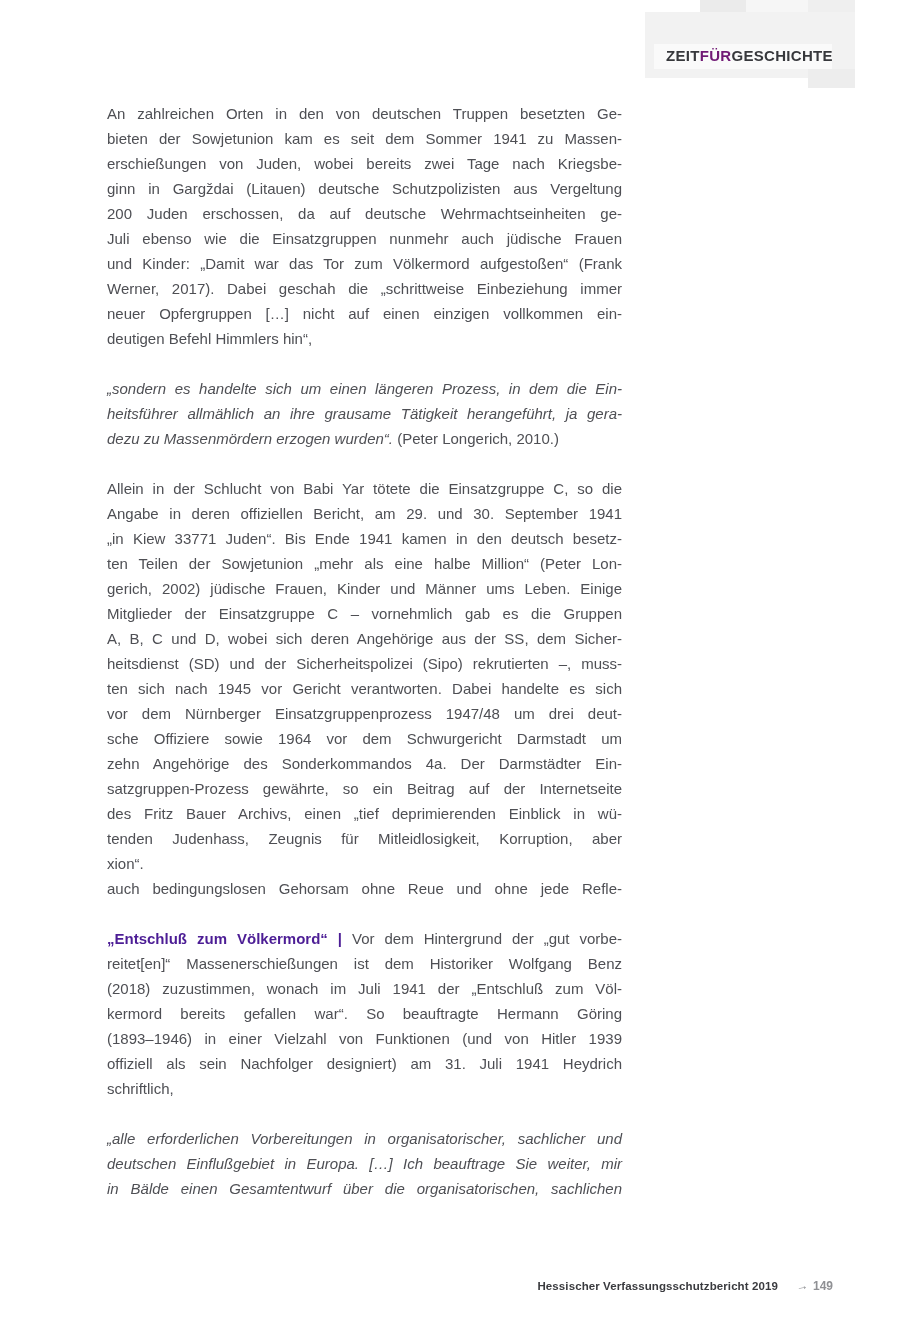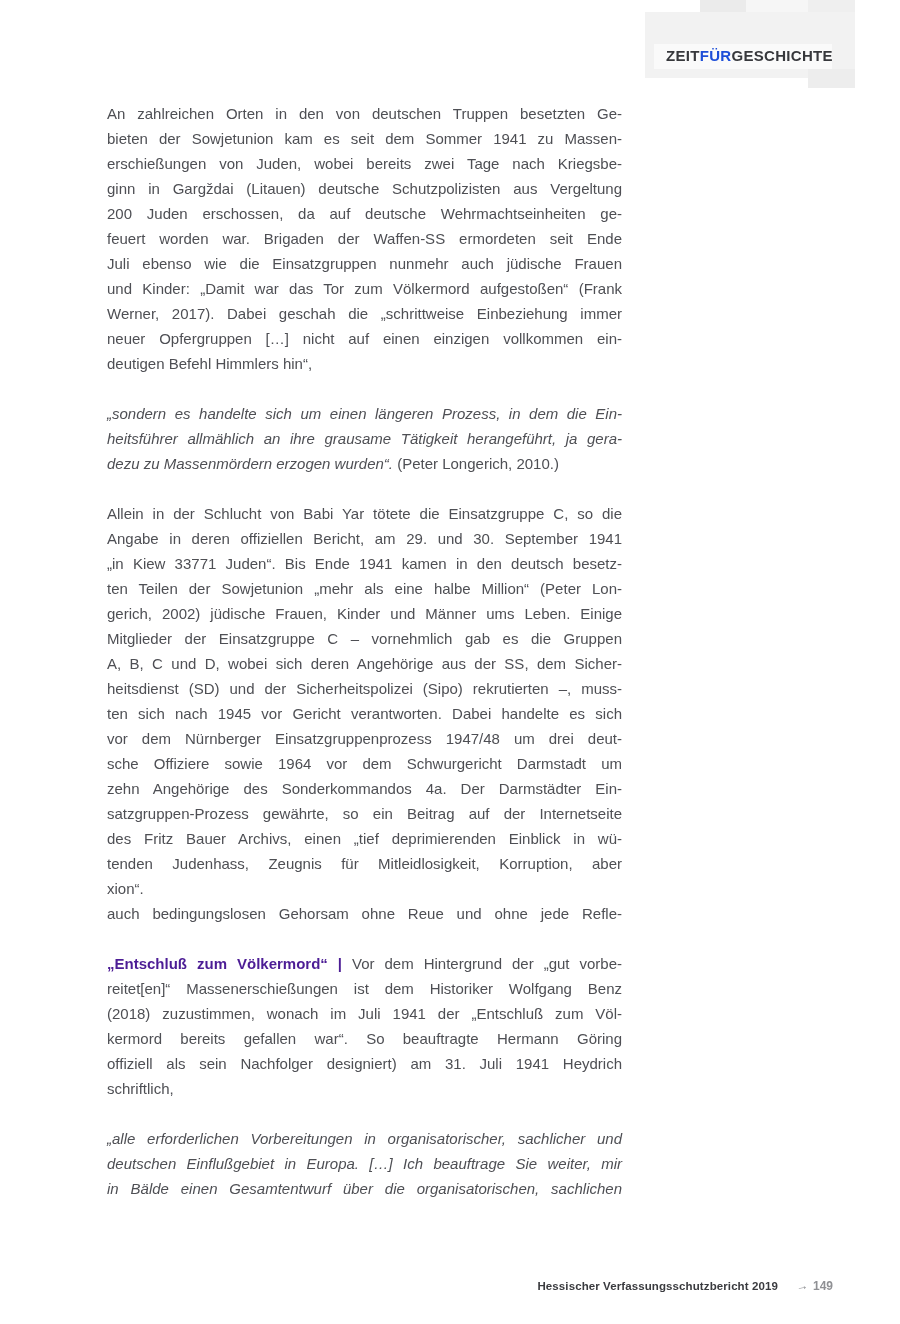--- a/index.html
+++ b/index.html
@@ -19,21 +19,21 @@
   .r2 { left: 101px; top: 0;    width: 62px;  height: 13px; background: #f6f6f6; }
   .r3 { left: 163px; top: 0;    width: 47px;  height: 13px; background: #efefef; }
   .r4 { left: 0;     top: 12px; width: 210px; height: 66px; background: #f2f2f2; }
   .r5 { left: 9px;   top: 44px; width: 178px; height: 25px; background: #fafafa; }
   .r6 { left: 163px; top: 69px; width: 47px;  height: 19px; background: #ededed; }
   .logo-text {
     position: absolute; left: 21px; top: 47px;
     font-size: 15px; font-weight: 700; letter-spacing: 0.3px;
     color: #37383c; white-space: nowrap;
   }
-  .logo-text .lg-gray { color: #1d4ed8; }
+  .logo-text .lg-gray { color: #701a75; }
 
   
   .content {
     position: absolute; left: 107px; top: 101px; width: 515px;
     color: #4e4f54; font-size: 15px; line-height: 25px;
   }
   .para { margin: 0 0 25px 0; }
   .quote { font-style: italic; }
   .quote .roman { font-style: normal; }
   .bold { font-weight: 700; color: #4c1d95; }
@@ -69,21 +69,20 @@
     <div class="logo-text"><span class="lg-dark">ZEIT</span><span class="lg-gray">FÜR</span><span class="lg-dark">GESCHICHTE</span></div>
   </div>
 
   <div class="content">
     <div class="para">
         <div class="line"><span>An zahlreichen Orten in den von deutschen Truppen besetzten Ge-</span></div>
         <div class="line"><span>bieten der Sowjetunion kam es seit dem Sommer 1941 zu Massen-</span></div>
         <div class="line"><span>erschießungen von Juden, wobei bereits zwei Tage nach Kriegsbe-</span></div>
         <div class="line"><span>ginn in Gargždai (Litauen) deutsche Schutzpolizisten aus Vergeltung</span></div>
         <div class="line"><span>200 Juden erschossen, da auf deutsche Wehrmachtseinheiten ge-</span></div>
-        <div class="line"><span>feuert worden war. Brigaden der Waffen-SS ermordeten seit Ende</span></div>
         <div class="line"><span>Juli ebenso wie die Einsatzgruppen nunmehr auch jüdische Frauen</span></div>
         <div class="line"><span>und Kinder: „Damit war das Tor zum Völkermord aufgestoßen“ (Frank</span></div>
         <div class="line"><span>Werner, 2017). Dabei geschah die „schrittweise Einbeziehung immer</span></div>
         <div class="line"><span>neuer Opfergruppen […] nicht auf einen einzigen vollkommen ein-</span></div>
         <div class="line natural"><span>deutigen Befehl Himmlers hin“,</span></div>
       </div>
     <div class="para quote">
         <div class="line"><span>„sondern es handelte sich um einen längeren Prozess, in dem die Ein-</span></div>
         <div class="line"><span>heitsführer allmählich an ihre grausame Tätigkeit herangeführt, ja gera-</span></div>
         <div class="line natural"><span>dezu zu Massenmördern erzogen wurden“. </span><span class="roman">(Peter Longerich, 2010.)</span></div>
@@ -105,20 +104,21 @@
         <div class="line"><span>des Fritz Bauer Archivs, einen „tief deprimierenden Einblick in wü-</span></div>
         <div class="line"><span>tenden Judenhass, Zeugnis für Mitleidlosigkeit, Korruption, aber</span></div>
         <div class="line natural"><span>xion“.</span></div>
         <div class="line"><span>auch bedingungslosen Gehorsam ohne Reue und ohne jede Refle-</span></div>
       </div>
     <div class="para">
         <div class="line"><span class="bold">„Entschluß zum Völkermord“ | </span><span>Vor dem Hintergrund der „gut vorbe-</span></div>
         <div class="line"><span>reitet[en]“ Massenerschießungen ist dem Historiker Wolfgang Benz</span></div>
         <div class="line"><span>(2018) zuzustimmen, wonach im Juli 1941 der „Entschluß zum Völ-</span></div>
         <div class="line"><span>kermord bereits gefallen war“. So beauftragte Hermann Göring</span></div>
+        <div class="line"><span>(1893–1946) in einer Vielzahl von Funktionen (und von Hitler 1939</span></div>
         <div class="line"><span>offiziell als sein Nachfolger designiert) am 31. Juli 1941 Heydrich</span></div>
         <div class="line natural"><span>schriftlich,</span></div>
       </div>
     <div class="para quote">
         <div class="line"><span>„alle erforderlichen Vorbereitungen in organisatorischer, sachlicher und</span></div>
         <div class="line"><span>deutschen Einflußgebiet in Europa. […] Ich beauftrage Sie weiter, mir</span></div>
         <div class="line"><span>in Bälde einen Gesamtentwurf über die organisatorischen, sachlichen</span></div>
       </div>
   </div>
 

